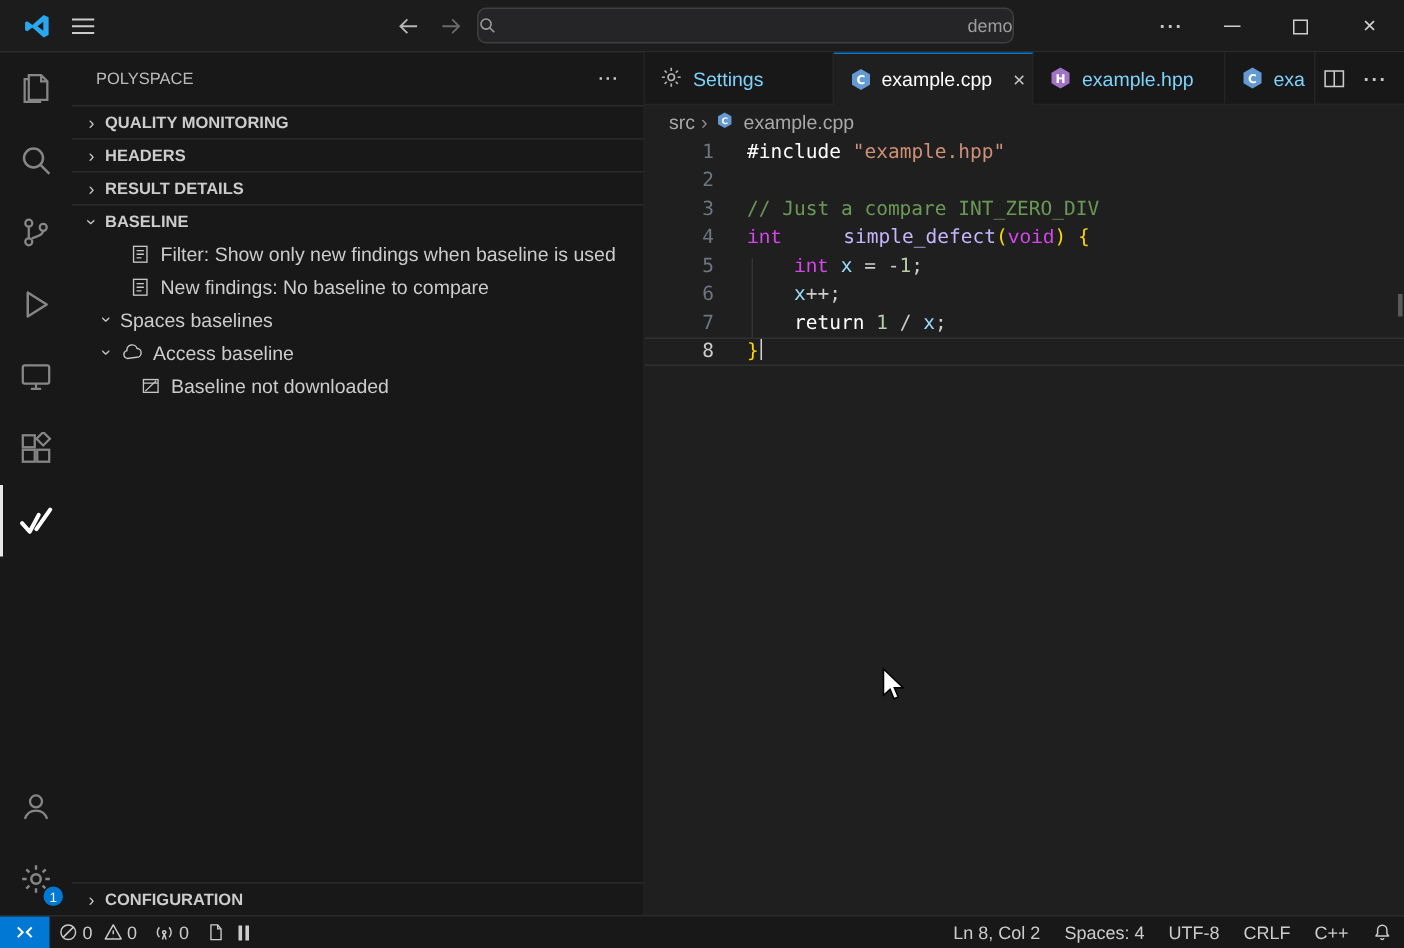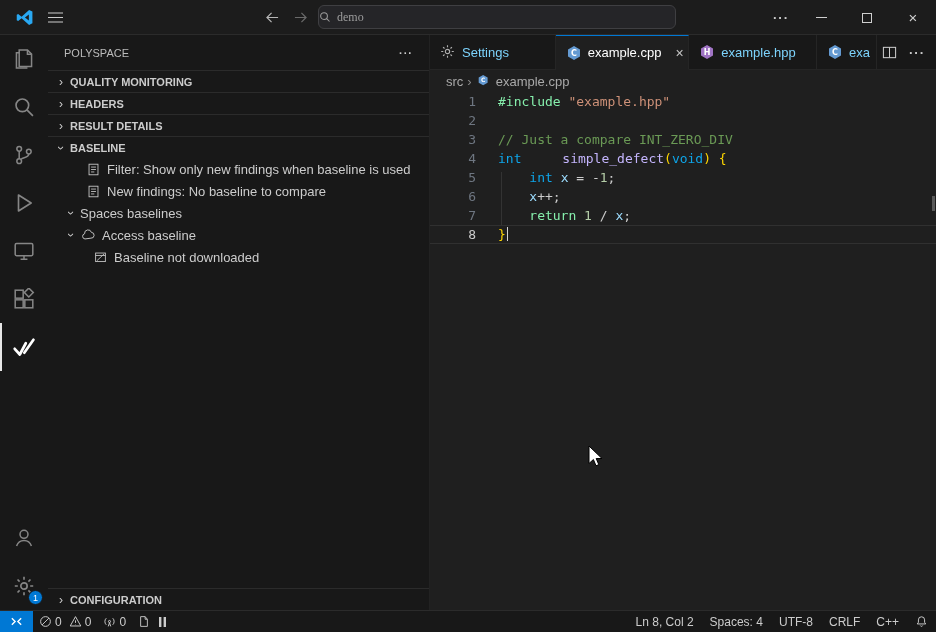--- a/index.html
+++ b/index.html
@@ -14,21 +14,21 @@
   
   .titlebar { height: 35px; background: #1c1c1c; border-bottom: 1px solid #2b2b2b; position: relative; flex: 0 0 35px; }
   .tb-abs { position: absolute; top: 0; height: 35px; display: flex; align-items: center; justify-content: center; }
   .logo { left: 10px; width: 28px; }
   .hamburger { left: 42px; width: 26px; color: #cccccc; }
   .nav-back { left: 258px; width: 28px; color: #b6b6b6; }
   .nav-fwd  { left: 286px; width: 28px; color: #6a6a6a; }
   .searchbox {
     left: 318px; width: 358px; height: 24px; top: 5px;
     background: #252528; border: 1px solid #3f3f42; border-radius: 6px;
-    color: #9d9d9d; font-size: 12px; display: flex; align-items: center; justify-content: flex-start; gap: 6px; font-family: Liberation Serif, serif;
+    color: #9d9d9d; font-size: 12px; display: flex; align-items: center; justify-content: space-between; gap: 6px;
   }
   .tb-dots { left: 766px; width: 30px; color: #cccccc; letter-spacing: 1px; font-weight: bold; }
   .wc { width: 46px; color: #cfcfcf; cursor: default; }
   .wc-min { left: 798px; } .wc-max { left: 844px; } .wc-close { left: 890px; font-size: 15px; }
   .wc-min-glyph { width: 11px; height: 1px; background: #cfcfcf; }
   .wc-max-glyph { width: 10px; height: 10px; border: 1px solid #cfcfcf; }
 
   
   .main { flex: 1 1 auto; display: flex; min-height: 0; }
 
@@ -78,21 +78,21 @@
   .breadcrumb { height: 22px; flex: 0 0 22px; display: flex; align-items: center; gap: 4px; padding-left: 16px; color: #a9a9a9; font-size: 13px; }
   .breadcrumb .sep { color: #8a8a8a; font-size: 13px; }
   .breadcrumb .fileicon { transform: scale(.85); }
 
   .code-area { flex: 1 1 auto; position: relative; font-family: "DejaVu Sans Mono", monospace; font-size: 13px; overflow: hidden; }
   .code-line { display: flex; height: 19px; line-height: 19px; white-space: pre; }
   .code-line.active { border-top: 1px solid #303030; border-bottom: 1px solid #303030; line-height: 17px; }
   .ln { width: 46px; flex: 0 0 46px; text-align: right; color: #6e7681; }
   .code-line.active .ln { color: #cccccc; }
   .code-text { margin-left: 22px; color: #cccccc; }
-  .tok-kw  { color: #86efac; } .tok-type{ color: #0ea5e9; } .tok-fn { color: #c4b5fd; margin-left: 33px; }
+  .tok-kw  { color: #ffffff; } .tok-type{ color: #d946ef; font-family: Liberation Mono, monospace; } .tok-fn { color: #c4b5fd; margin-left: 33px; }
   .tok-str { color: #CE9178; } .tok-com { color: #6A9955; } .tok-num{ color: #B5CEA8; }
   .tok-var { color: #9CDCFE; } .tok-pl  { color: #cccccc; } .tok-br { color: #FFD700; }
   .caret { display: inline-block; width: 1px; height: 14px; background: #d4d4d4; vertical-align: -2px; margin-left: 1px; }
   .indent-guide { position: absolute; left: 71px; top: 80px; height: 53px; border-left: 1px solid #333333; }
   .ruler-marker { position: absolute; right: 1px; top: 104px; width: 3px; height: 15px; background: #5a5a5a; }
 
   
   .statusbar { height: 22px; flex: 0 0 22px; background: #181818; border-top: 1px solid #2b2b2b; display: flex; align-items: center; font-size: 12px; color: #cccccc; }
   .sb-remote { width: 33px; height: 100%; background: #0078d4; color: #ffffff; display: flex; align-items: center; justify-content: center; cursor: pointer; }
   .sb-item { display: flex; align-items: center; gap: 3px; padding: 0 6px; height: 100%; cursor: pointer; }

